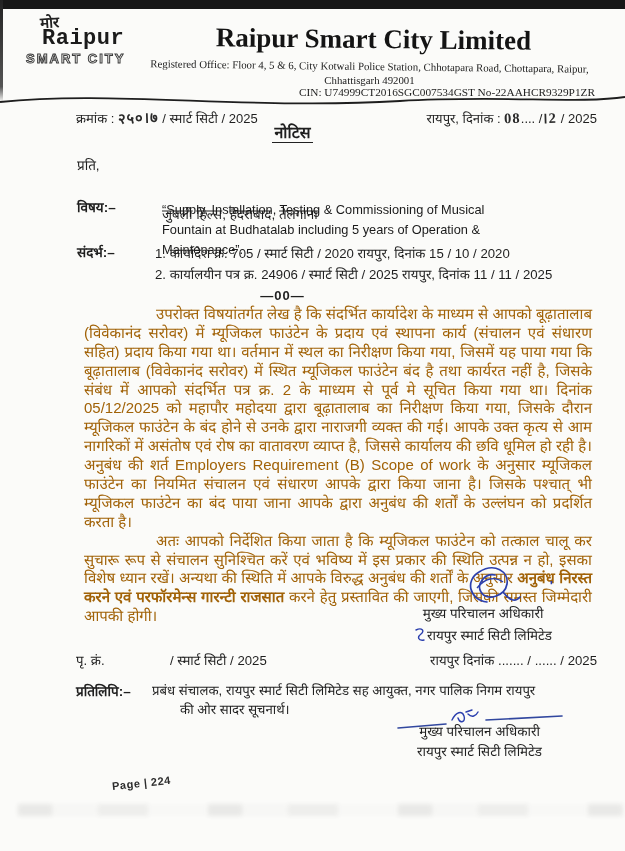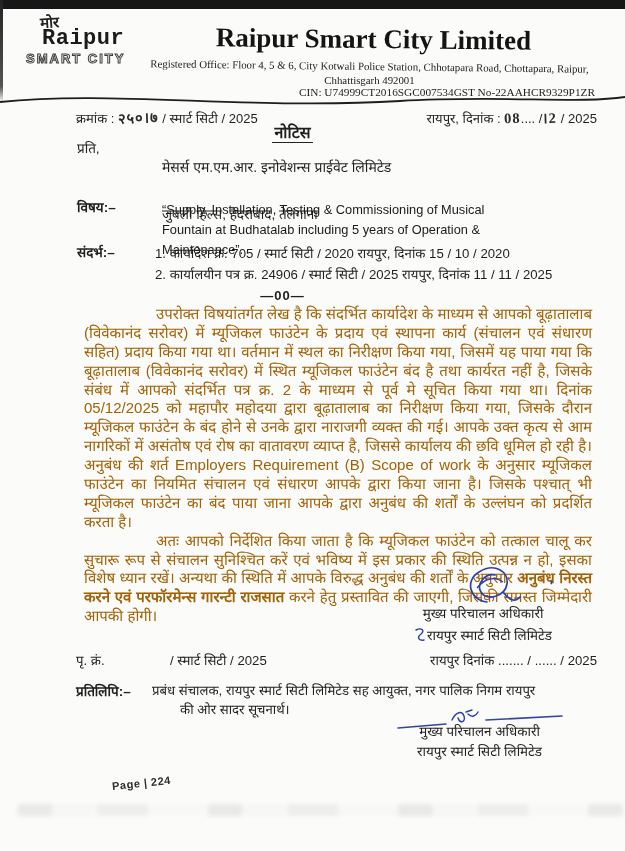--- a/index.html
+++ b/index.html
@@ -29,21 +29,21 @@
   .addr2{position:absolute;left:120px;right:6px;top:74px;text-align:center;
     font-family:"Liberation Serif", serif;font-size:10.8px;color:#222;}
   .regrow{position:absolute;left:138px;right:30px;top:86px;display:flex;justify-content:flex-end;
     font-family:"Liberation Serif", serif;font-size:11.3px;color:#1d1d1d;}
   .rule-svg{position:absolute;left:0;top:88px;}
   
   .meta-row{position:absolute;left:76px;right:28px;top:107px;display:flex;justify-content:space-between;font-size:13px;}
   .handwrite{font-family:cursive;font-size:14.5px;font-weight:bold;letter-spacing:1px;transform:rotate(-2deg);display:inline-block;color:#2a2a2a;}
   .notice{position:absolute;left:0;right:40px;top:121px;text-align:center;font-size:16px;font-weight:bold;}
   .notice span{border-bottom:1.6px solid #222;padding:0 2px 1px;}
-  .to-label{position:absolute;left:77px;top:139px;font-size:13.5px;}
+  .to-label{position:absolute;left:77px;top:156px;font-size:13.5px;}
   .to-name{position:absolute;left:162px;top:157px;font-size:14px;font-weight:500;}
   .to-addr{position:absolute;left:162px;top:177px;font-size:13.5px;margin-top:28px;}
   .subj-label{position:absolute;left:77px;top:198px;font-size:13.5px;font-weight:bold;}
   .subj-text{position:absolute;left:162px;top:200px;width:370px;font-size:12.8px;font-weight:500;line-height:1.55;color:#1a1a1a;}
   .ref-label{position:absolute;left:77px;top:243px;font-size:13.5px;font-weight:bold;}
   .ref-items{position:absolute;left:155px;top:243px;font-size:13.2px;line-height:1.6;}
   .divider00{position:absolute;left:0;right:60px;top:288px;text-align:center;font-size:13px;font-weight:bold;letter-spacing:1px;}
   
   .body{position:absolute;left:84px;right:33px;top:305px;font-size:15px;line-height:1.26;text-align:justify;color:#a16207;}
   .body p{margin:0;text-indent:72px;}
@@ -99,21 +99,20 @@
       <span>रायपुर, दिनांक :</span>
       <span class="handwrite">08</span><span>....</span>
       <span>/</span><span class="handwrite">।2</span>
       <span>/ 2025</span>
     </span>
   </div>
 
   <div class="notice"><span>नोटिस</span></div>
 
   <div class="to-label">प्रति,</div>
-  <div class="to-name">मेसर्स एम.एम.आर. इनोवेशन्स प्राईवेट लिमिटेड</div>
   <div class="to-addr">जुबली हिल्स, हैदराबाद, तेलंगाना</div>
 
   <div class="subj-label">विषय:–</div>
   <div class="subj-text">“Supply, Installation, Testing &amp; Commissioning of Musical Fountain at Budhatalab including 5 years of Operation &amp; Maintenance”.</div>
 
   <div class="ref-label">संदर्भ:–</div>
   <div class="ref-items">
     <div>1. कार्यादेश क्र. 705 / स्मार्ट सिटी / 2020 रायपुर, दिनांक 15 / 10 / 2020</div>
     <div>2. कार्यालयीन पत्र क्र. 24906 / स्मार्ट सिटी / 2025 रायपुर, दिनांक 11 / 11 / 2025</div>
   </div>

